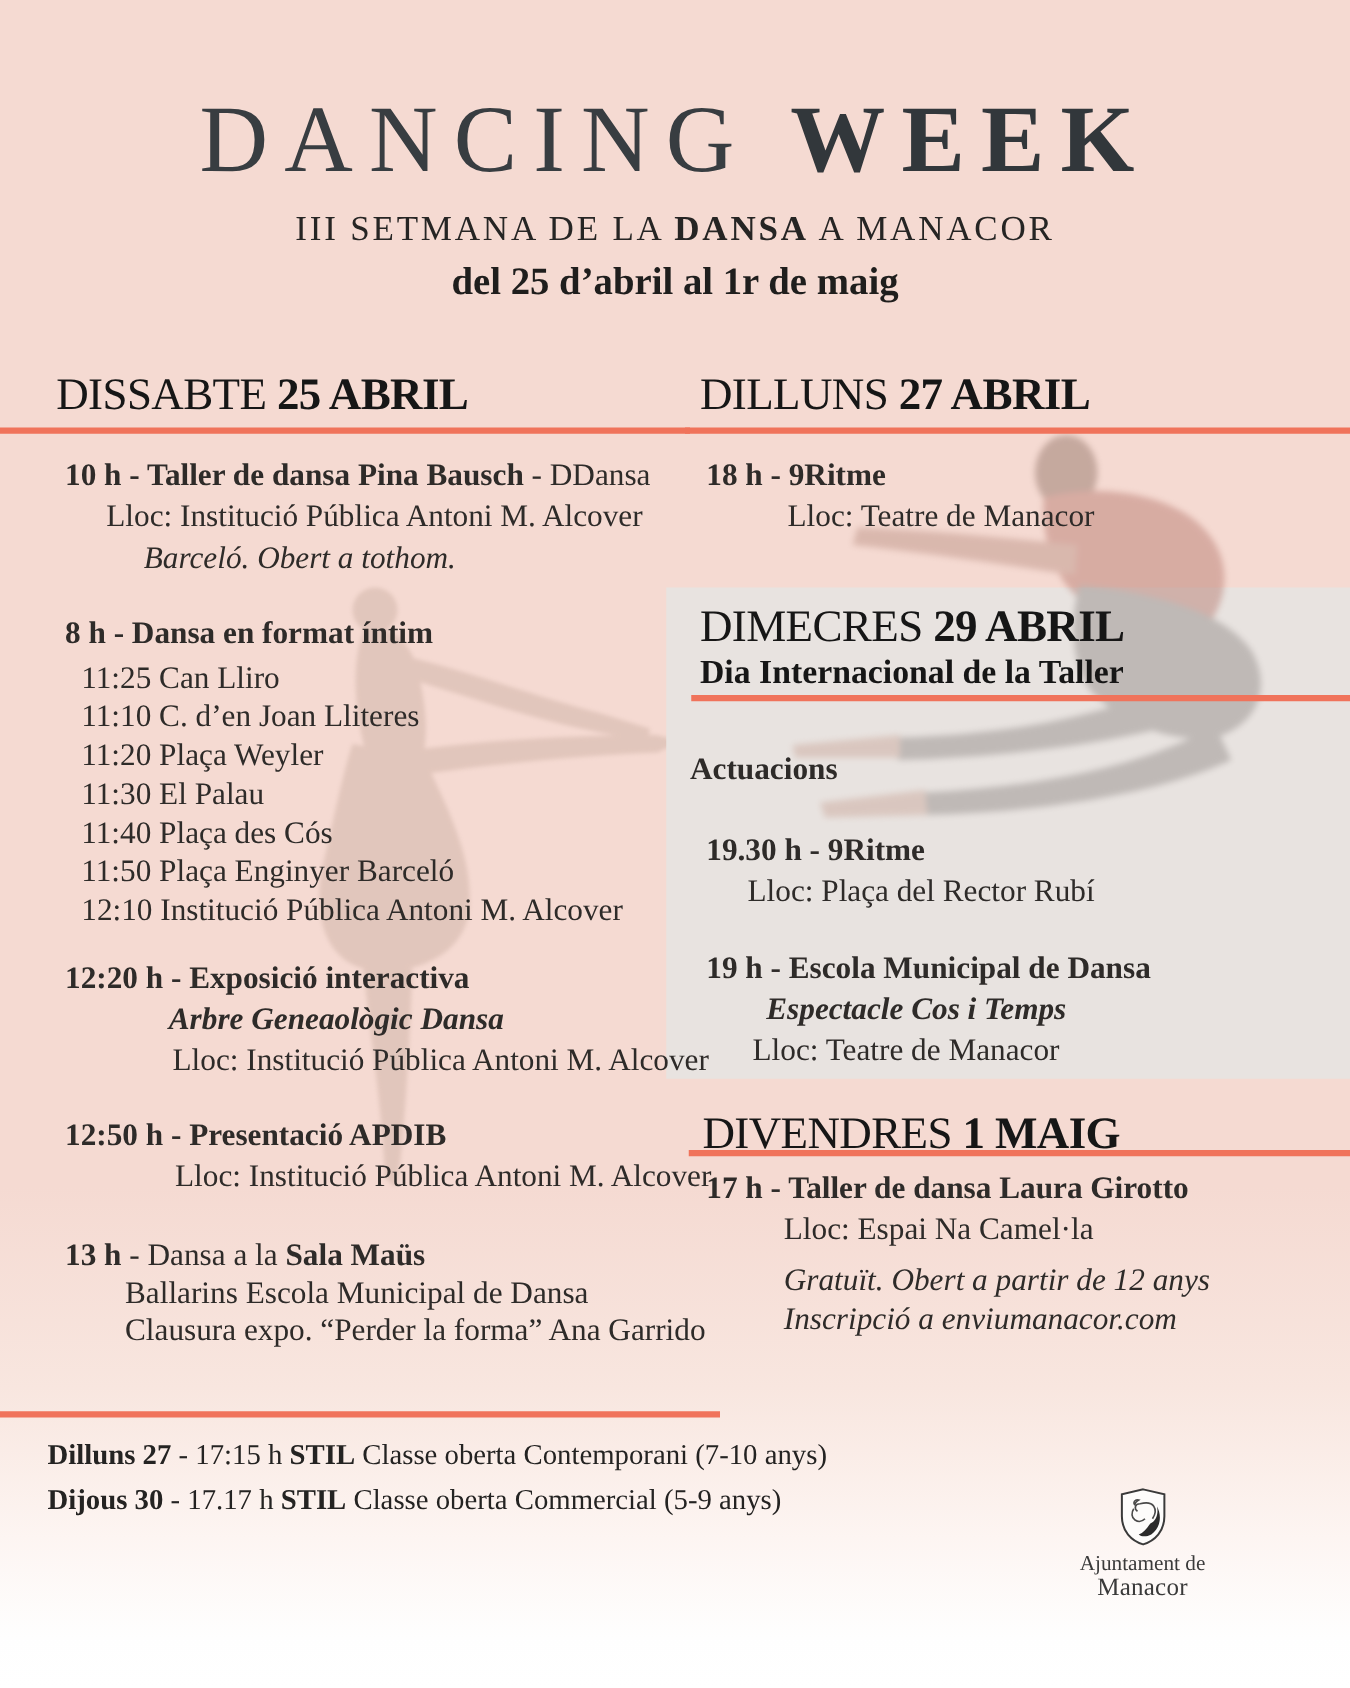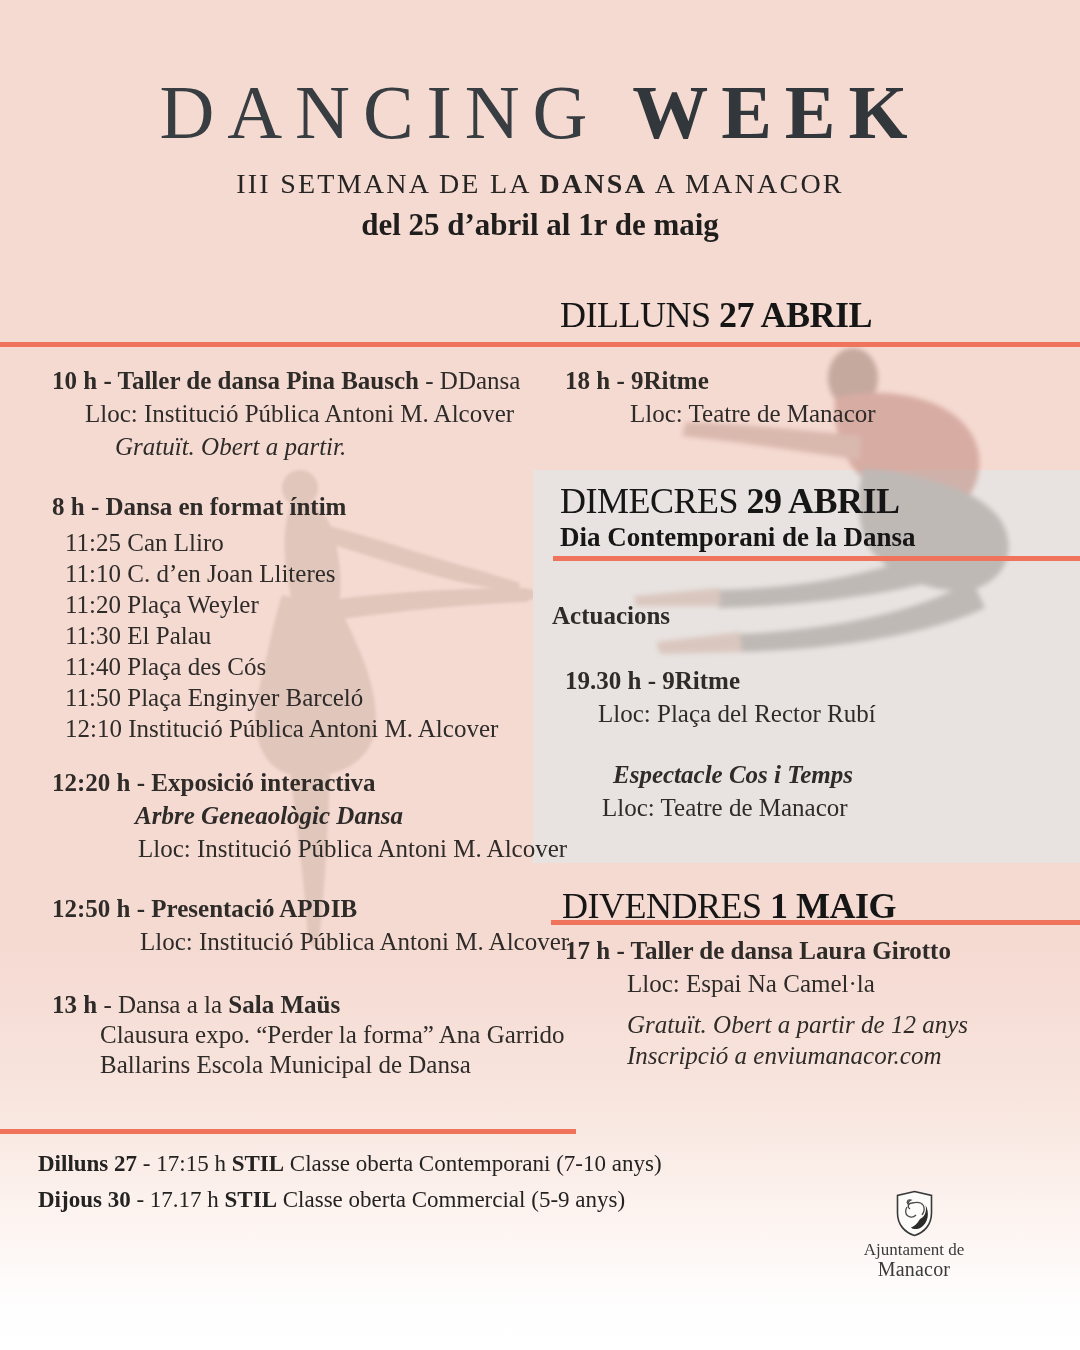--- a/index.html
+++ b/index.html
@@ -76,26 +76,27 @@
     <path d="M352 240 C 300 272, 210 290, 120 294 L 120 312 C 215 310, 310 294, 365 268 Z" fill="#8e8784"></path>
     <path d="M120 292 L 36 302 L 40 314 L 122 312 Z" fill="#c9a598"></path>
   </svg>
 
   <div class="abs subtitle"><span>III SETMANA DE LA</span> <span class="b">DANSA</span> <span>A MANACOR</span></div>
 
   <div class="abs title"><span class="w1">DANCING</span> <span class="w2">WEEK</span></div>
 
   <div class="abs daterange">del 25 d’abril al 1r de maig</div>
 
+  <div class="abs sec-h" style="left:45px;top:296px;"><span class="d">DISSABTE</span> <span class="n">25 ABRIL</span></div>
   <div class="abs rule" style="left:0;top:342px;width:552px;"></div>
 
   <div class="abs ev" style="left:52px;top:364px;">
     <div><span class="bold">10 h - Taller de dansa Pina Bausch</span> <span>- DDansa</span></div>
     <div style="margin-left:33px;">Lloc: Institució Pública Antoni M. Alcover</div>
-    <div class="ital" style="margin-left:63px;">Gratuït. Obert a partir.</div>
+    <div class="ital" style="margin-left:63px;">Barceló. Obert a tothom.</div>
   </div>
 
   <div class="abs ev" style="left:52px;top:490px;">
     <div class="bold">8 h - Dansa en format íntim</div>
     <div class="sched" style="margin-left:13px;margin-top:4px;">
 
     <div>11:25 Can Lliro</div>
         <div>11:10 C. d’en Joan Lliteres</div>
         <div>11:20 Plaça Weyler</div>
         <div>11:30 El Palau</div>
@@ -111,44 +112,45 @@
     <div style="margin-left:86px;">Lloc: Institució Pública Antoni M. Alcover</div>
   </div>
 
   <div class="abs ev" style="left:52px;top:892px;">
     <div class="bold">12:50 h - Presentació APDIB</div>
     <div style="margin-left:88px;">Lloc: Institució Pública Antoni M. Alcover</div>
   </div>
 
   <div class="abs ev" style="left:52px;top:990px;line-height:30px;">
     <div><span class="bold">13 h</span> <span>- Dansa a la</span> <span class="bold">Sala Maüs</span></div>
+    <div style="margin-left:48px;">Ballarins Escola Municipal de Dansa</div>
     <div style="margin-left:48px;">Clausura expo. “Perder la forma” Ana Garrido</div>
-    <div style="margin-left:48px;">Ballarins Escola Municipal de Dansa</div>
   </div>
 
   <div class="abs sec-h" style="left:560px;top:296px;"><span class="d">DILLUNS</span> <span class="n">27 ABRIL</span></div>
   <div class="abs rule" style="left:548px;top:342px;width:532px;"></div>
 
   <div class="abs ev" style="left:565px;top:364px;">
     <div class="bold">18 h - 9Ritme</div>
     <div style="margin-left:65px;">Lloc: Teatre de Manacor</div>
   </div>
 
   <div class="abs sec-h" style="left:560px;top:482px;"><span class="d">DIMECRES</span> <span class="n">29 ABRIL</span></div>
-  <div class="abs dim-sub" style="left:560px;top:522px;">Dia Contemporani de la Dansa</div>
+  <div class="abs dim-sub" style="left:560px;top:522px;">Dia Internacional de la Taller</div>
   <div class="abs rule" style="left:553px;top:556px;width:527px;"></div>
 
   <div class="abs label" style="left:552px;top:602px;">Actuacions</div>
 
   <div class="abs ev" style="left:565px;top:664px;">
     <div class="bold">19.30 h - 9Ritme</div>
     <div style="margin-left:33px;">Lloc: Plaça del Rector Rubí</div>
   </div>
 
   <div class="abs ev" style="left:565px;top:758px;">
+    <div class="bold">19 h - Escola Municipal de Dansa</div>
     <div class="bital" style="margin-left:48px;">Espectacle Cos i Temps</div>
     <div style="margin-left:37px;">Lloc: Teatre de Manacor</div>
   </div>
 
   <div class="abs sec-h" style="left:562px;top:887px;"><span class="d">DIVENDRES</span> <span class="n">1 MAIG</span></div>
   <div class="abs rule" style="left:551px;top:920px;width:529px;"></div>
 
   <div class="abs ev" style="left:565px;top:934px;">
     <div class="bold">17 h - Taller de dansa Laura Girotto</div>
     <div style="margin-left:62px;">Lloc: Espai Na Camel·la</div>

